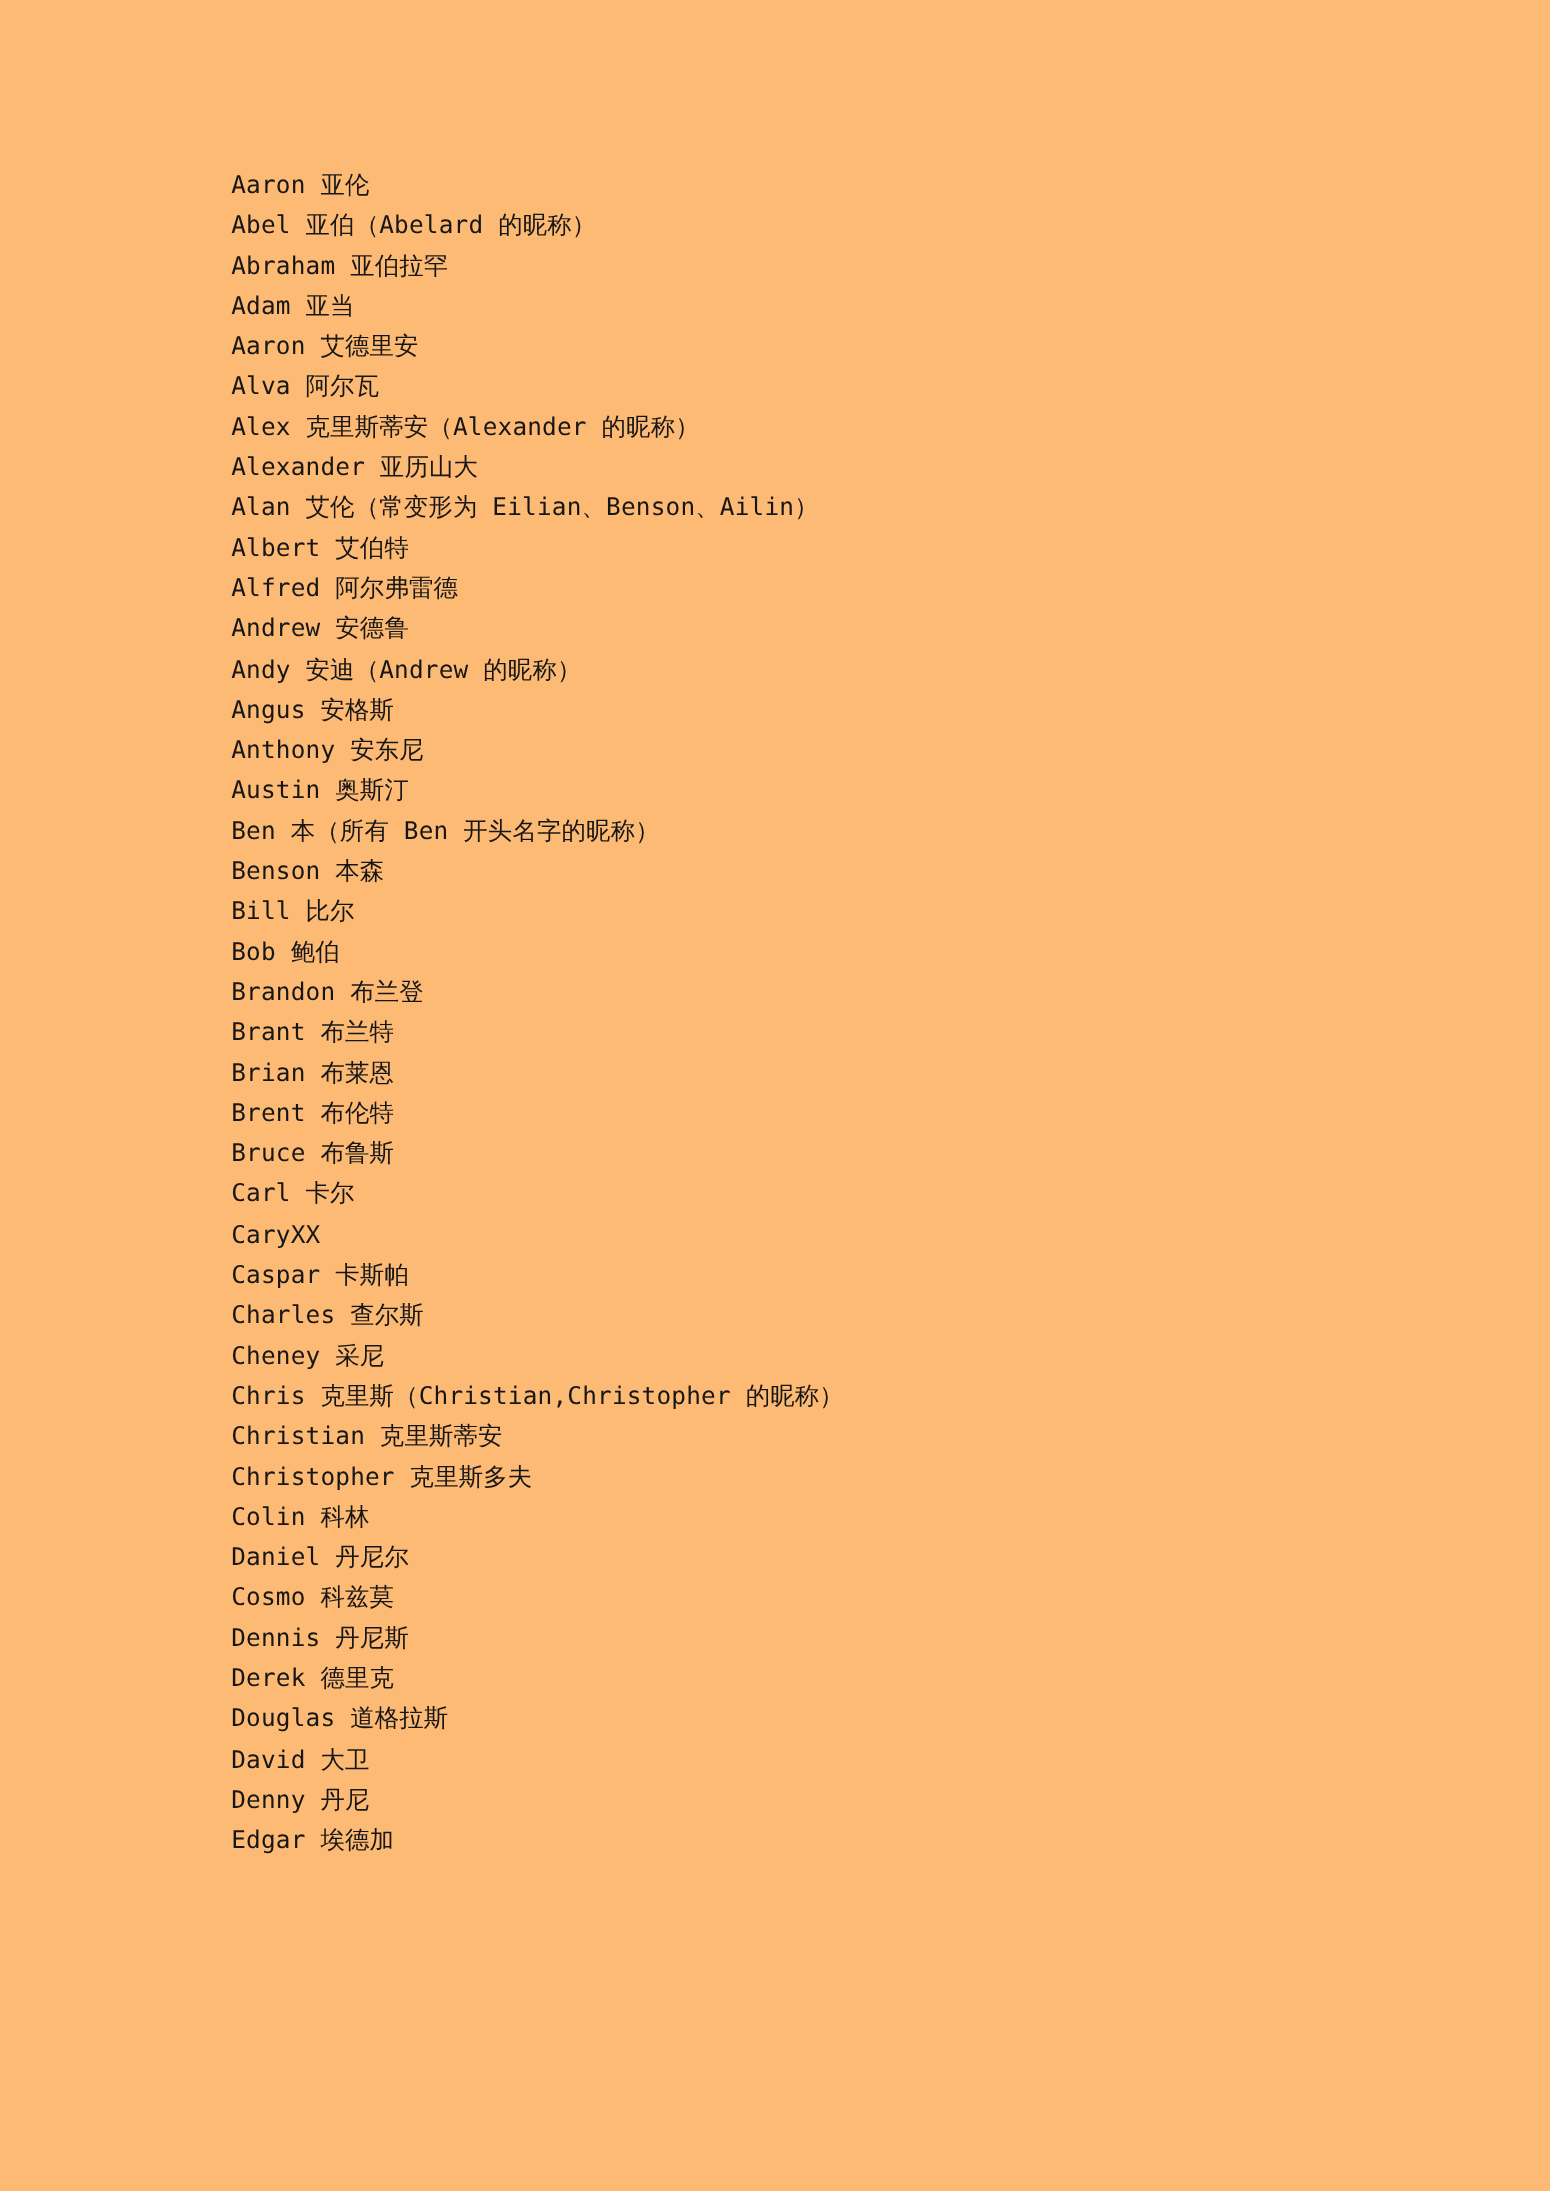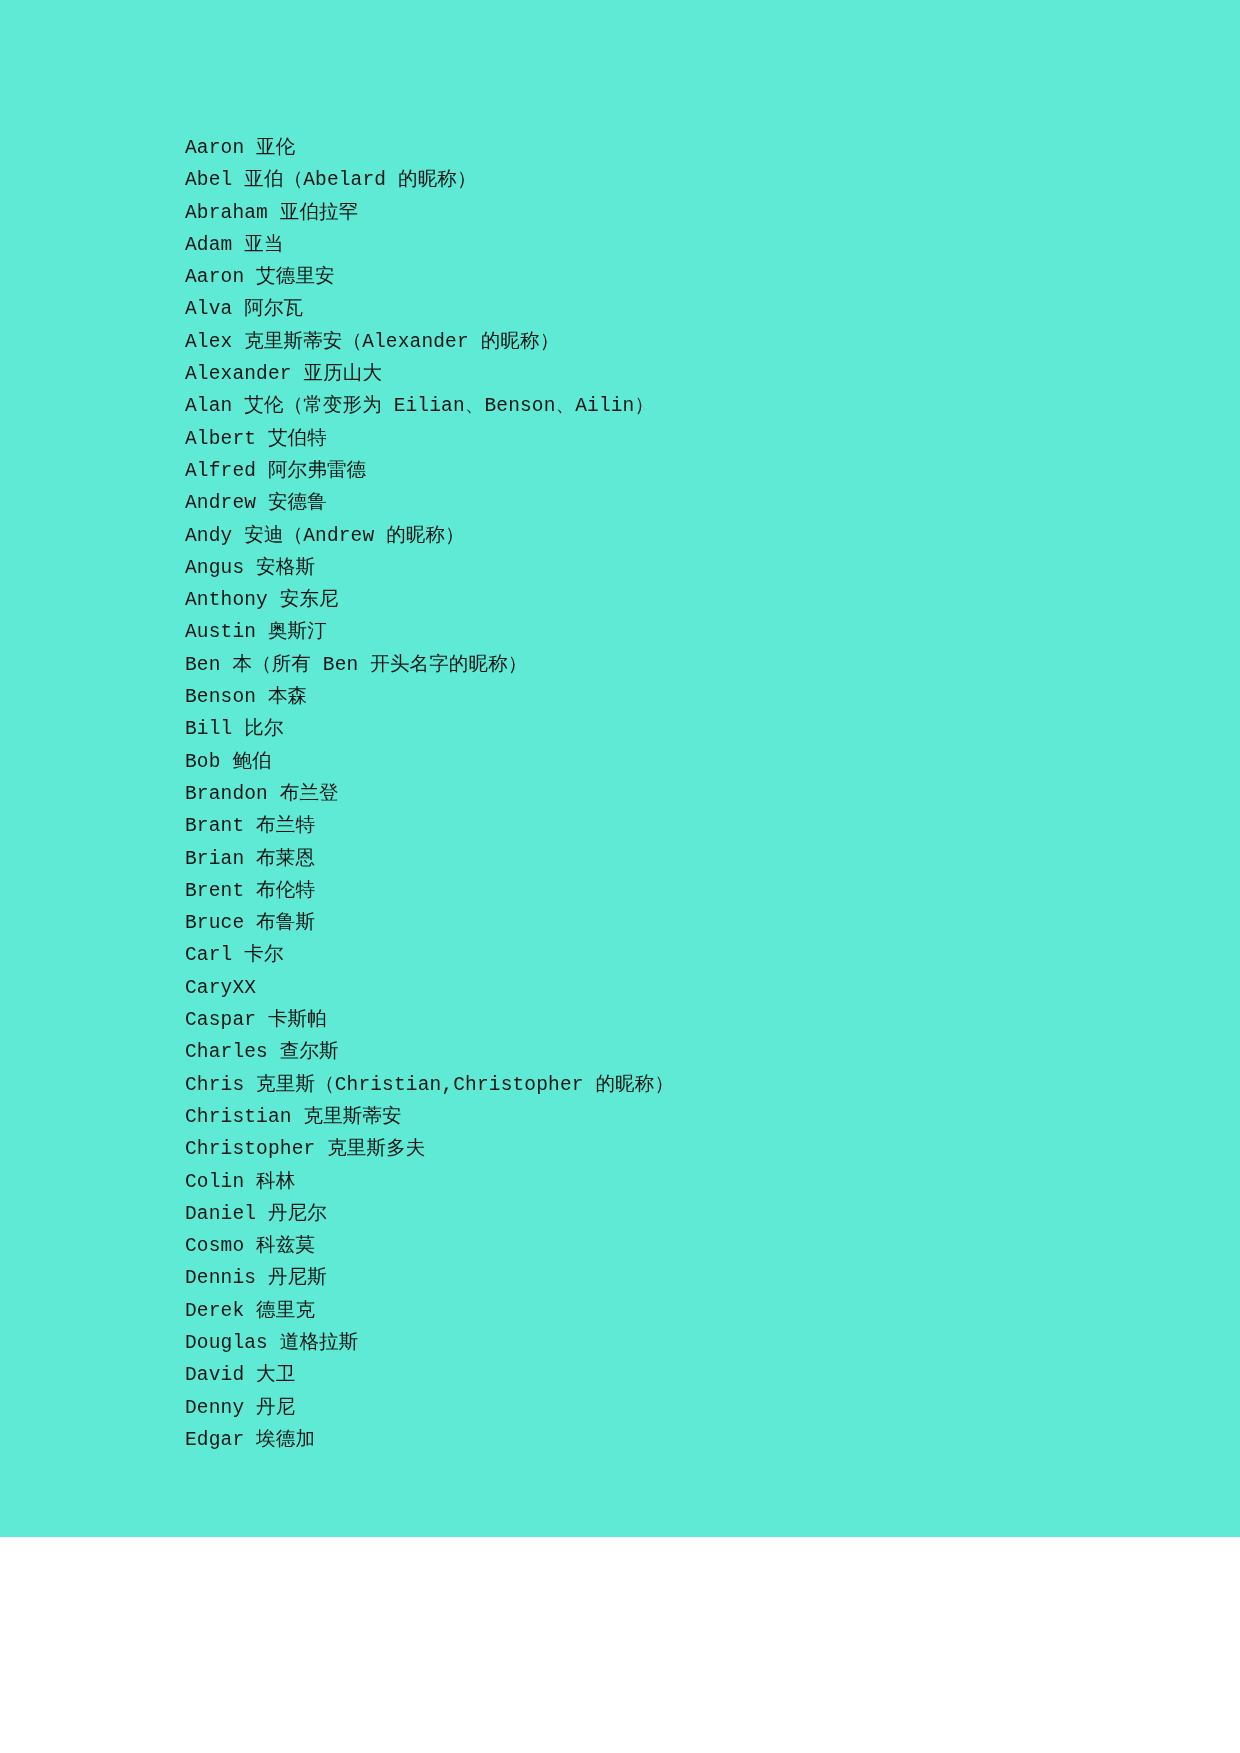--- a/index.html
+++ b/index.html
@@ -9,25 +9,24 @@
   }
   body {
     width: 1240px;
     height: 1753px;
     font-family: "DejaVu Sans Mono", "Liberation Mono", monospace;
     color: #1a1a1a;
   }
   .page {
     position: relative;
     width: 1240px;
-    height: 1537px;
+    height: 1753px;
     box-sizing: border-box;
     padding: 132px 0 0 185px;
-    background: #5eead4;
-    font-family: Liberation Mono, monospace;
+    background: #fdba74;
   }
   .name-list {
     list-style: none;
     margin: 0;
     padding: 0;
   }
   .name-line {
     font-size: 19.5px;
     line-height: 32.3px;
     white-space: pre;
@@ -62,20 +61,21 @@
     <li class="name-line">Bob 鲍伯</li>
     <li class="name-line">Brandon 布兰登</li>
     <li class="name-line">Brant 布兰特</li>
     <li class="name-line">Brian 布莱恩</li>
     <li class="name-line">Brent 布伦特</li>
     <li class="name-line">Bruce 布鲁斯</li>
     <li class="name-line">Carl 卡尔</li>
     <li class="name-line">CaryXX</li>
     <li class="name-line">Caspar 卡斯帕</li>
     <li class="name-line">Charles 查尔斯</li>
+    <li class="name-line">Cheney 采尼</li>
     <li class="name-line">Chris 克里斯（Christian,Christopher 的昵称）</li>
     <li class="name-line">Christian 克里斯蒂安</li>
     <li class="name-line">Christopher 克里斯多夫</li>
     <li class="name-line">Colin 科林</li>
     <li class="name-line">Daniel 丹尼尔</li>
     <li class="name-line">Cosmo 科兹莫</li>
     <li class="name-line">Dennis 丹尼斯</li>
     <li class="name-line">Derek 德里克</li>
     <li class="name-line">Douglas 道格拉斯</li>
     <li class="name-line">David 大卫</li>

